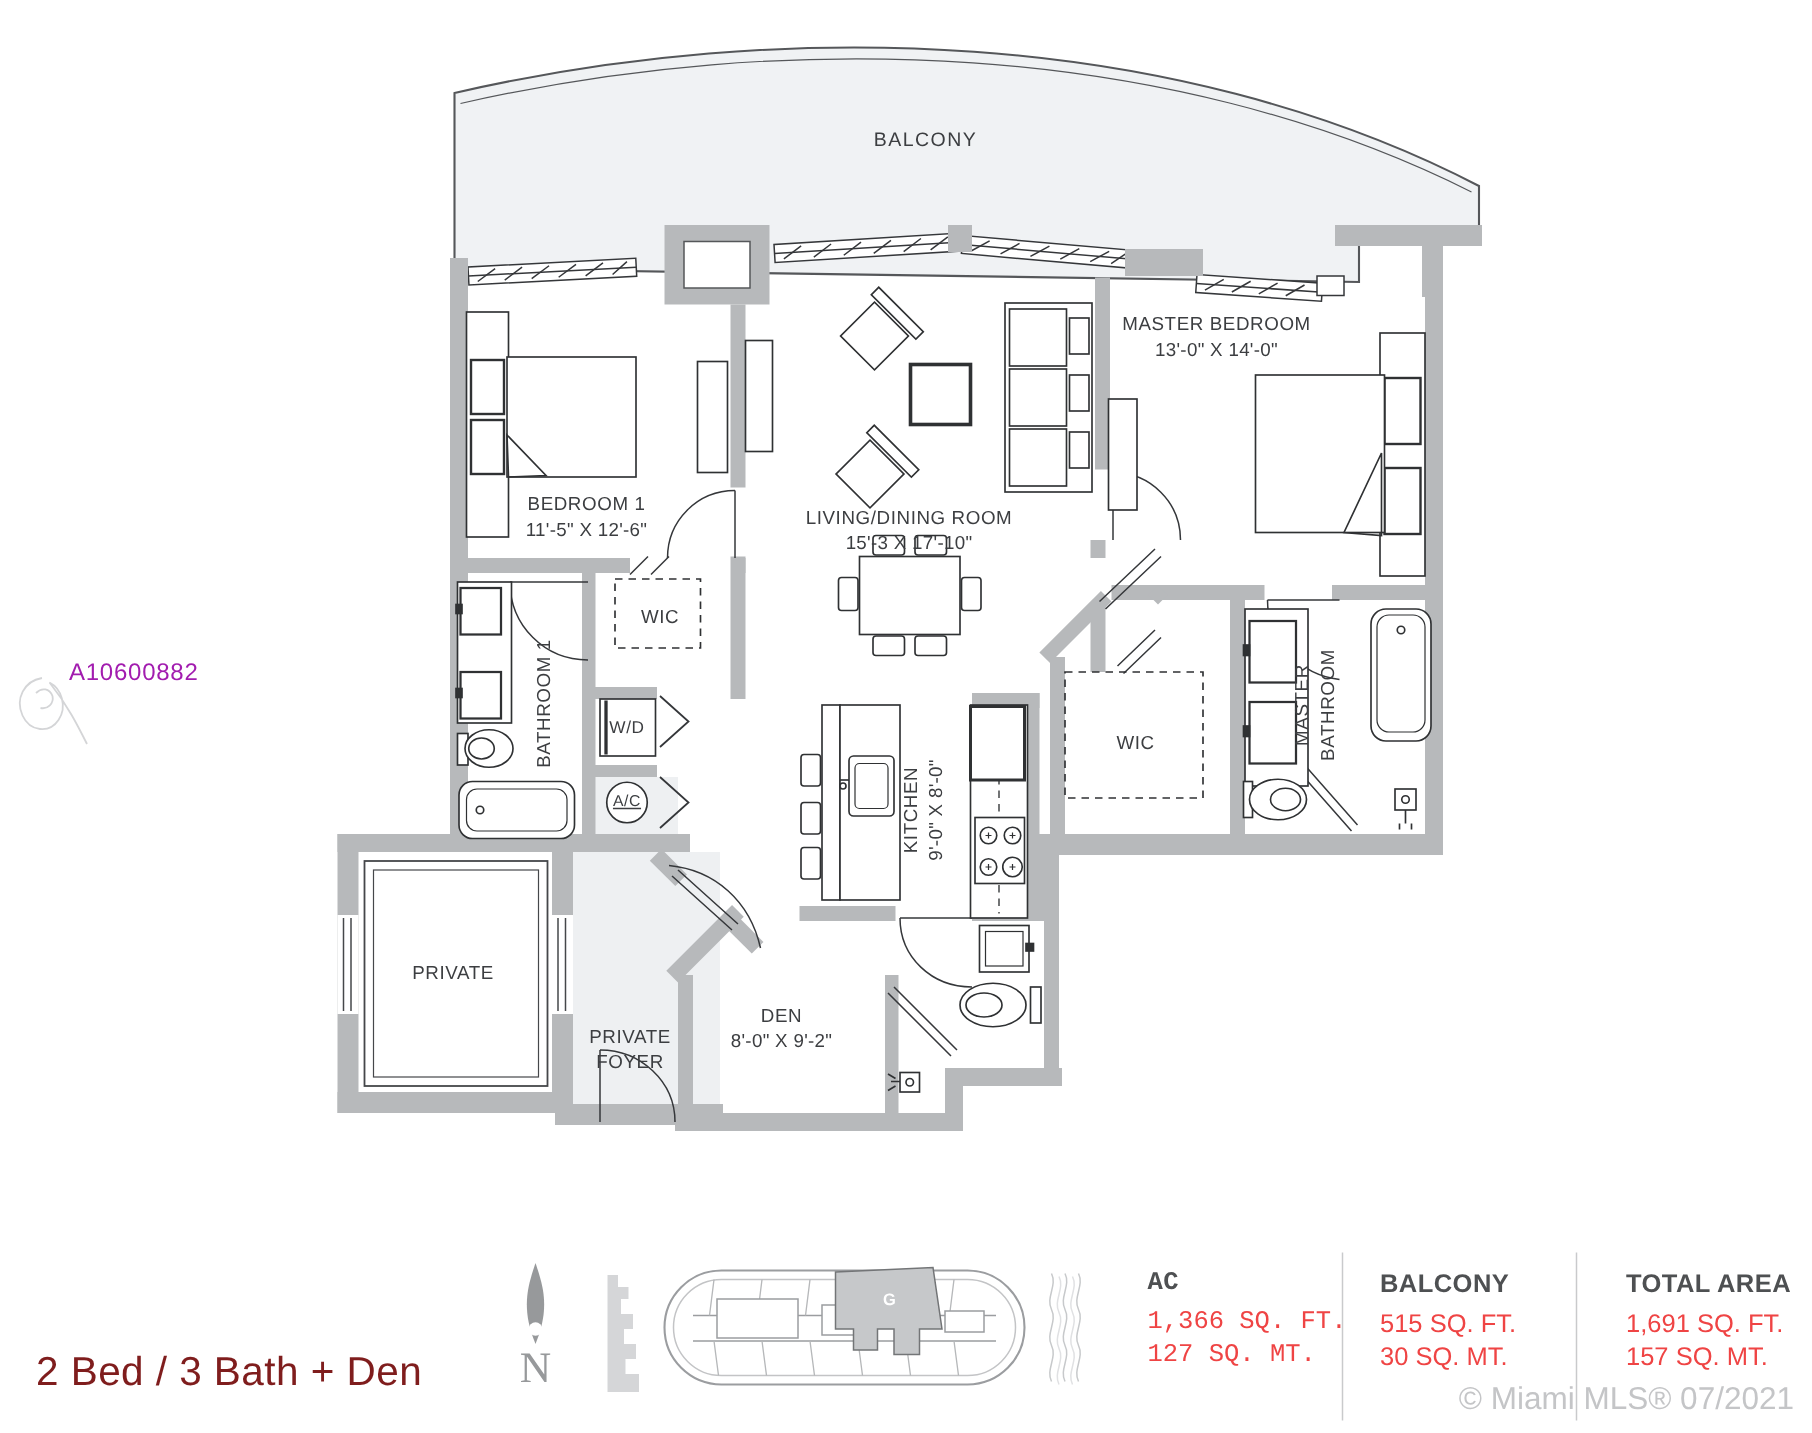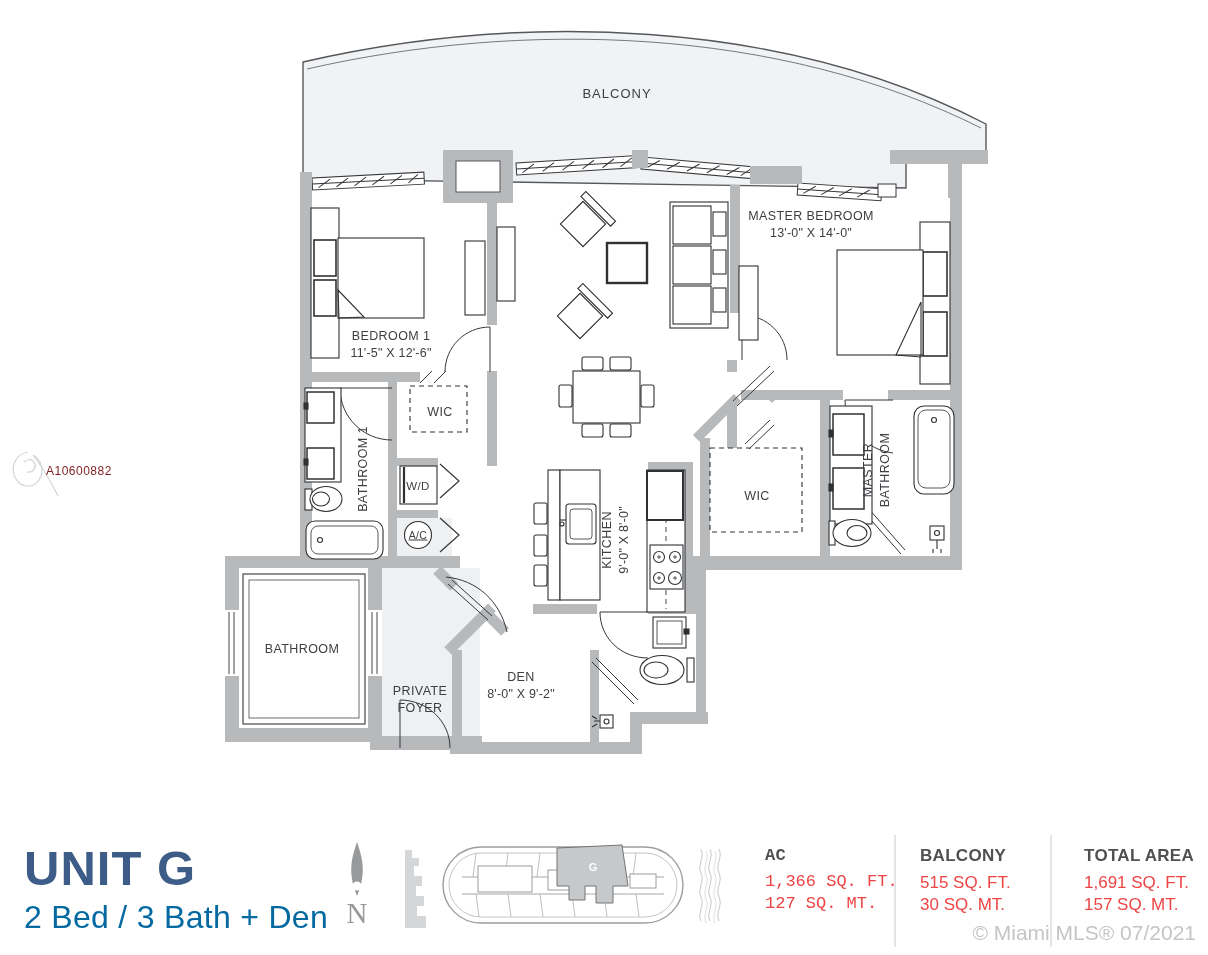--- a/index.html
+++ b/index.html
@@ -6,30 +6,30 @@
   #canvas{position:relative;width:1208px;height:955px;background:#fff;overflow:hidden;
           font-family:"Liberation Sans",sans-serif;}
   svg{position:absolute;left:0;top:0;}
   .lbl{position:absolute;transform:translate(-50%,-50%);font-size:12.5px;color:#3c3e41;
        letter-spacing:.4px;text-align:center;line-height:17px;white-space:nowrap;}
   .lbl.v{transform:translate(-50%,-50%) rotate(-90deg);}
   .lbl.wrapped{white-space:normal;}
   .lbl .dim{letter-spacing:.2px;}
   .unit-title{position:absolute;left:24px;top:840px;font-size:49px;font-weight:bold;
               color:#3d5c88;letter-spacing:1px;}
-  .unit-sub{position:absolute;left:24px;top:899px;font-size:32px;color:#0369a1;letter-spacing:.3px;}
+  .unit-sub{position:absolute;left:24px;top:899px;font-size:27px;color:#7f1d1d;letter-spacing:.3px;}
   .north-n{position:absolute;left:357px;top:913px;transform:translate(-50%,-50%);
            font-family:"Liberation Serif",serif;font-size:29px;color:#97999b;}
   .keyplan-g{position:absolute;left:593px;top:867px;transform:translate(-50%,-50%);
              font-size:11px;font-weight:bold;color:#fff;}
   .stat-col{position:absolute;top:846px;width:150px;}
   .stat-col h3{margin:0 0 6px 0;font-size:17px;font-weight:bold;color:#4e5052;letter-spacing:.3px;}
   .stat-col div{font-size:17px;color:#ef4444;line-height:22px;}
   .copyright{position:absolute;right:12px;top:921px;font-size:21px;color:#c4c5c7;}
-  .watermark-id{position:absolute;left:46px;top:464px;font-size:12px;color:#7f1d1d;letter-spacing:.5px;}
+  .watermark-id{position:absolute;left:46px;top:440px;font-size:16px;color:#a21caf;letter-spacing:.5px;}
 </style>
 </head>
 <body>
 
 <div id="canvas">
 
 <svg width="1208" height="955" viewBox="0 0 1208 955">
 
   <g>
     <path d="M303,62 C520,12 782,18 986,124 L986,153 L906,153 L906,188 L303,179 Z" fill="#f0f2f4" stroke="#55575a" stroke-width="1.4"></path>
@@ -290,44 +290,47 @@
 <div class="lbl" style="left:811px;top:225px;">
   <div>MASTER BEDROOM</div>
   <div class="dim">13'-0" X 14'-0"</div>
 </div>
 
 <div class="lbl" style="left:391px;top:345px;text-align:center;">
   <div>BEDROOM 1</div>
   <div class="dim">11'-5" X 12'-6"</div>
 </div>
 
+<div class="lbl" style="left:606px;top:354px;">
+  <div>LIVING/DINING ROOM</div>
+  <div class="dim">15'-3 X 17'-10"</div>
+</div>
 
 <div class="lbl" style="left:440px;top:412px;">WIC</div>
 <div class="lbl v" style="left:363px;top:469px;">BATHROOM 1</div>
 <div class="lbl" style="left:418px;top:486px;font-size:11.5px;">W/D</div>
 <div class="lbl" style="left:418px;top:535px;font-size:10.5px;text-decoration:underline;">A/C</div>
 
 <div class="lbl v" style="left:616px;top:540px;">
   <div>KITCHEN</div>
   <div class="dim">9'-0" X 8'-0"</div>
 </div>
 
 <div class="lbl" style="left:757px;top:496px;">WIC</div>
 <div class="lbl v wrapped" style="left:877px;top:470px;width:86px;">MASTER BATHROOM</div>
-<div class="lbl" style="left:302px;top:649px;">BATHROOM</div>
+<div class="lbl" style="left:302px;top:649px;">PRIVATE</div>
 <div class="lbl wrapped" style="left:420px;top:652px;width:72px;margin-top:48px;">PRIVATE FOYER</div>
 
 <div class="lbl" style="left:521px;top:686px;">
   <div>DEN</div>
   <div class="dim">8'-0" X 9'-2"</div>
 </div>
 
 <div class="watermark-id">A10600882</div>
 
-<div class="unit-title">UNIT G</div>
 <div class="unit-sub">2 Bed / 3 Bath + Den</div>
 <div class="north-n">N</div>
 <div class="keyplan-g">G</div>
 
 <div class="stat-col" style="left:765px;font-family:Liberation Mono, monospace;">
   <h3>AC</h3>
   <div>1,366 SQ. FT.</div>
   <div>127 SQ. MT.</div>
 </div>
 <div class="stat-col" style="left:920px;">

